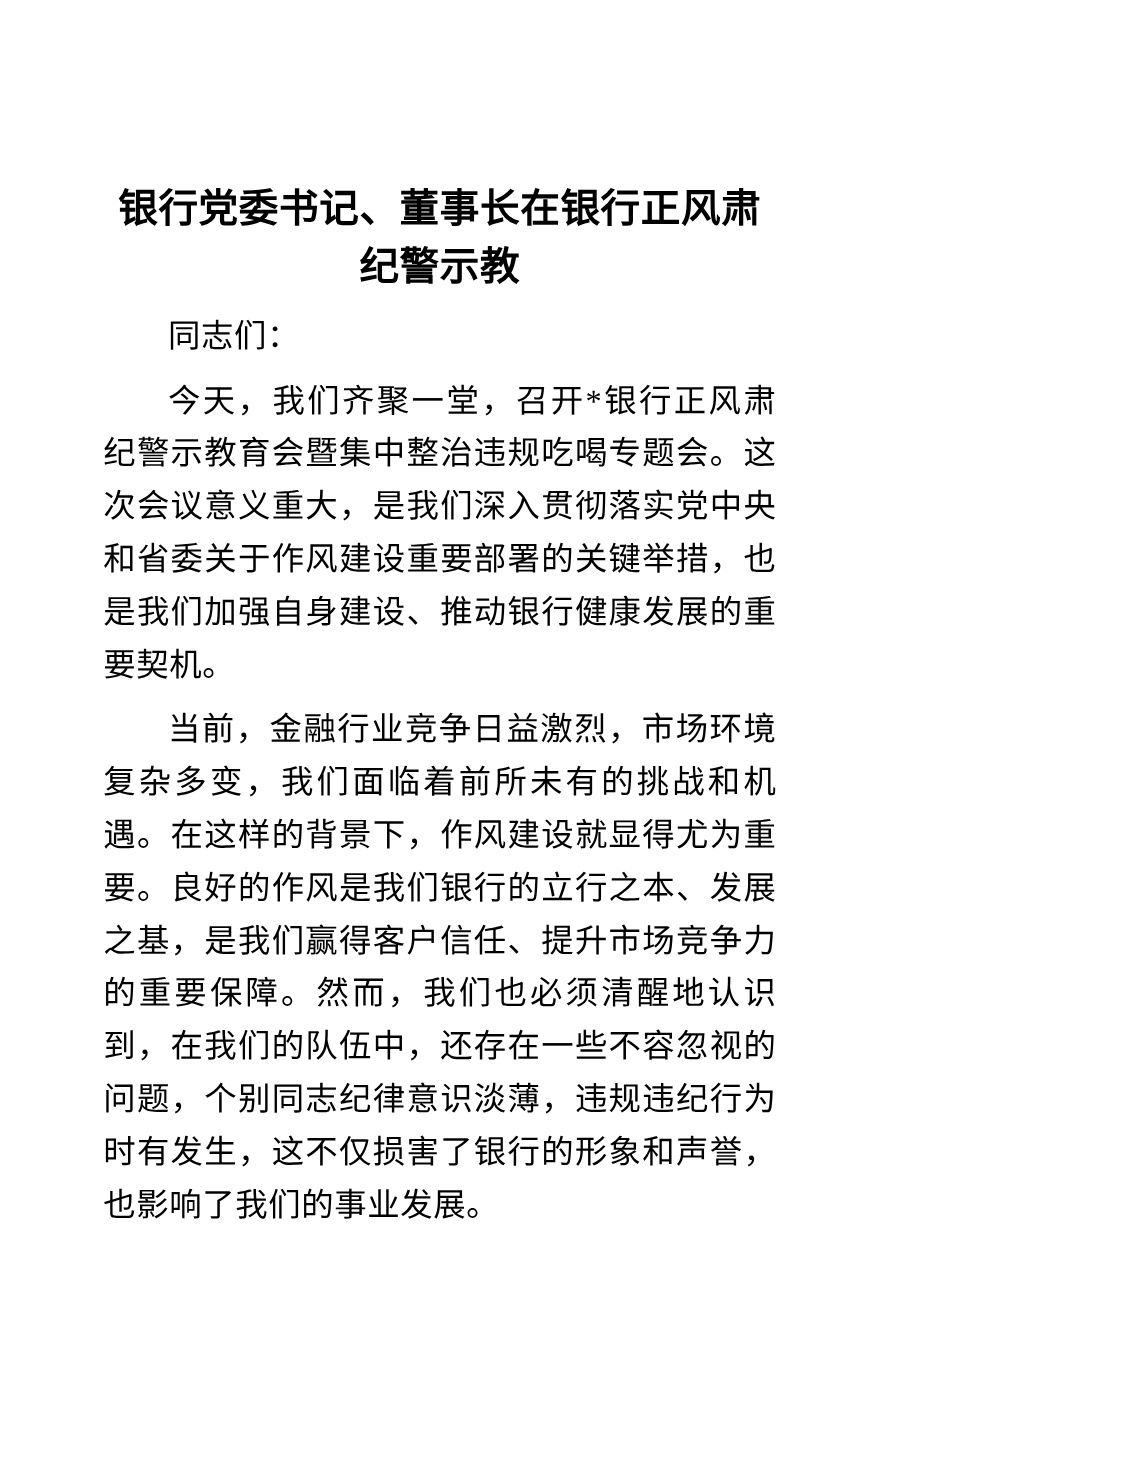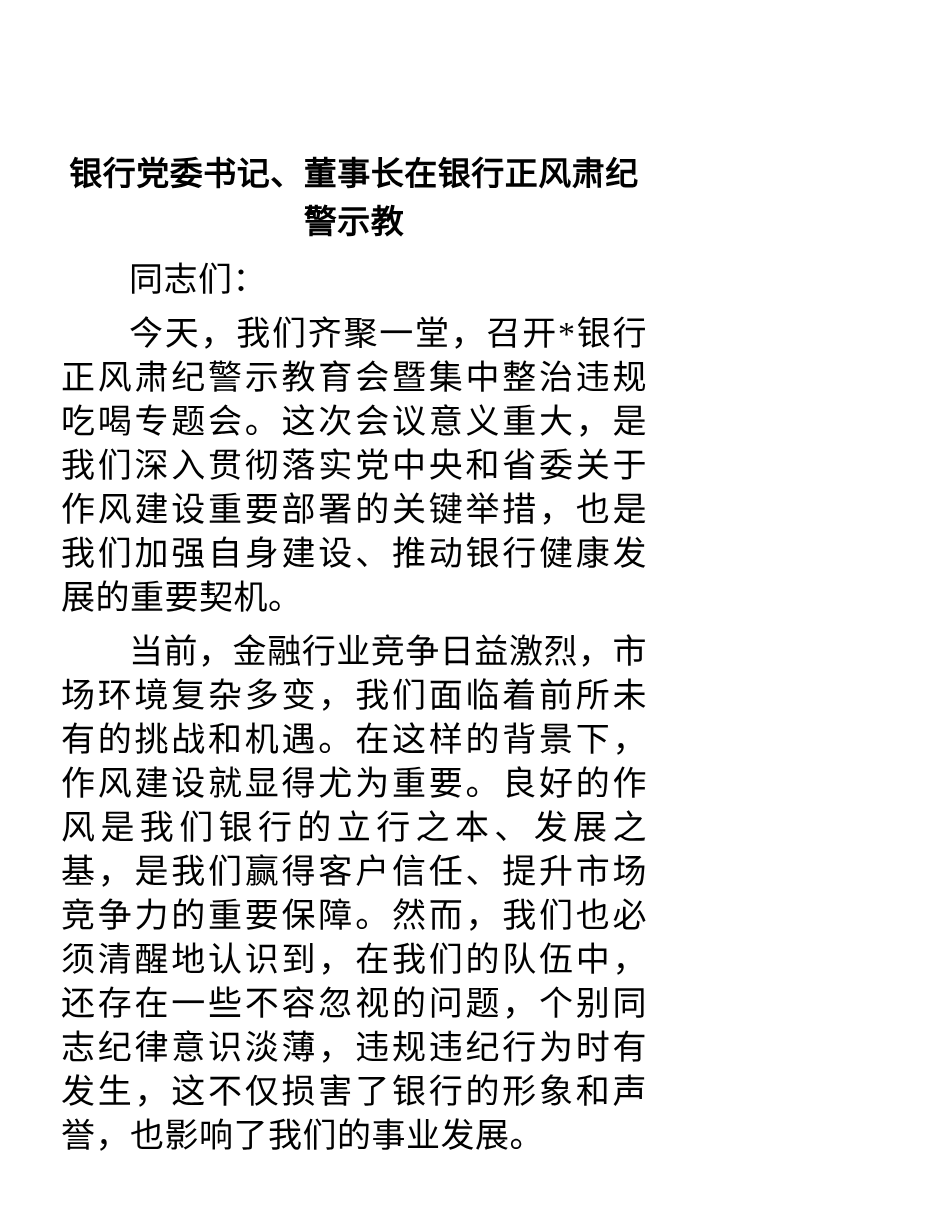--- a/index.html
+++ b/index.html
@@ -6,40 +6,40 @@
     margin: 0;
     padding: 0;
     background: #ffffff;
   }
   .page {
     position: relative;
     width: 788px;
     height: 1230px;
     background: #ffffff;
     box-sizing: border-box;
-    padding: 150px 141px 0 61px;
+    padding: 150px 141px 0 86px;
     color: #000000;
     font-family: "Liberation Serif", "DejaVu Serif", serif;
     overflow: hidden;
   }
   .doc-title {
     margin: 0 0 12px 0;
     font-family: "Liberation Sans", "DejaVu Sans", sans-serif;
     font-weight: 700;
     font-size: 33px;
     line-height: 48px;
     text-align: center;
     letter-spacing: 0.5px;
   }
   .doc-title .title-line {
     display: block;
   }
   .para {
     margin: 10px 0 0 0;
-    font-size: 34px;
+    font-size: 27px;
     line-height: 44px;
     text-align: justify;
     text-justify: inter-ideograph;
     text-indent: 2em;
     letter-spacing: 0.5px;
   }
 </style>
 </head>
 <body>
 

